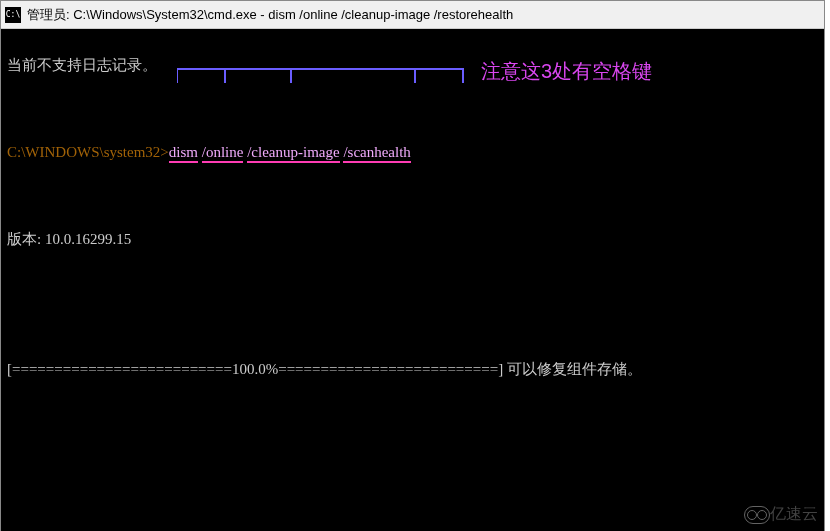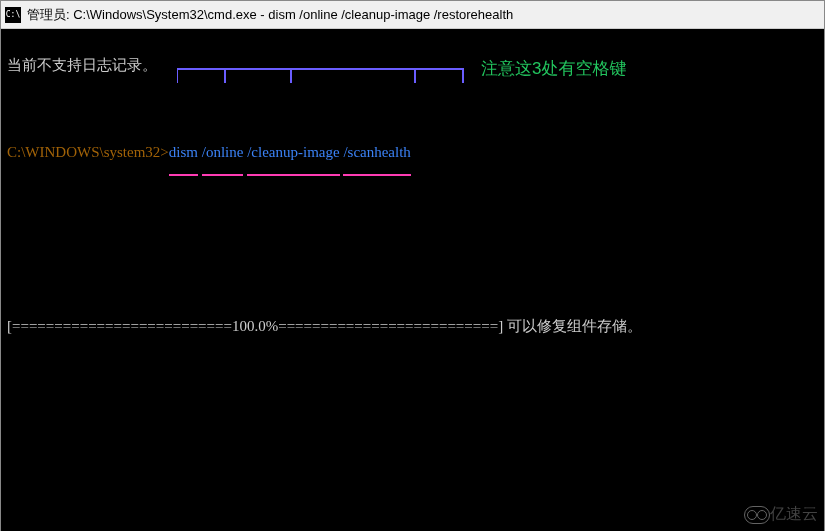--- a/index.html
+++ b/index.html
@@ -45,29 +45,29 @@
       line-height: 1.45;
       padding: 4px 6px;
       min-height: 500px;
       white-space: pre;
       font-family: "NSimSun", "Consolas", monospace;
       position: relative;
     }
     .line { white-space: pre; font-family: Liberation Serif, serif; }
     .prompt { color: #a16207; }
     .cmd-hilite {
-      color: #3b82f6;
+      color: #f0abfc;
       border-bottom: 2px solid #ff3cb4;
-      padding-bottom: 14px;
+      padding-bottom: 1px;
     }
     .annotation {
       position: absolute;
-      color: #22c55e;
+      color: #d946ef;
       font-family: "Microsoft YaHei", "SimSun", sans-serif;
-      font-size: 17px;
+      font-size: 20px;
     }
     .bracket-svg {
       position: absolute;
       pointer-events: none;
     }
     .watermark {
       position: absolute;
       right: 12px;
       bottom: 6px;
       display: flex;
@@ -101,20 +101,21 @@
   <div class="titlebar">
     <div class="titlebar-icon">C:\</div>
     <span>管理员: C:\Windows\System32\cmd.exe - dism  /online /cleanup-image /restorehealth</span>
   </div>
 
   <div class="terminal">
 <div class="line">当前不支持日志记录。</div>
 <div class="line"> </div>
 <div class="line"><span class="prompt">C:\WINDOWS\system32&gt;</span><span class="cmd-hilite">dism</span> <span class="cmd-hilite">/online</span> <span class="cmd-hilite">/cleanup-image</span> <span class="cmd-hilite">/scanhealth</span></div>
 <div class="line"> </div>
+<div class="line">版本: 10.0.16299.15</div>
 <div class="line"> </div>
 <div class="line"> </div>
 <div class="line">[==========================100.0%==========================] 可以修复组件存储。</div>
 
 
 
 
 
 
 

